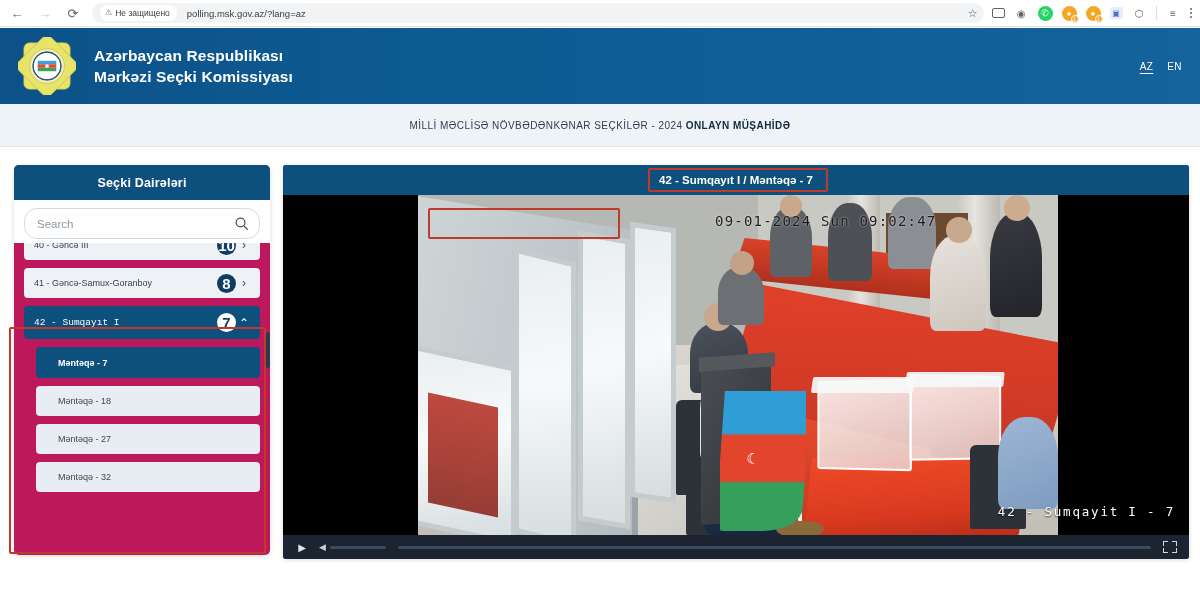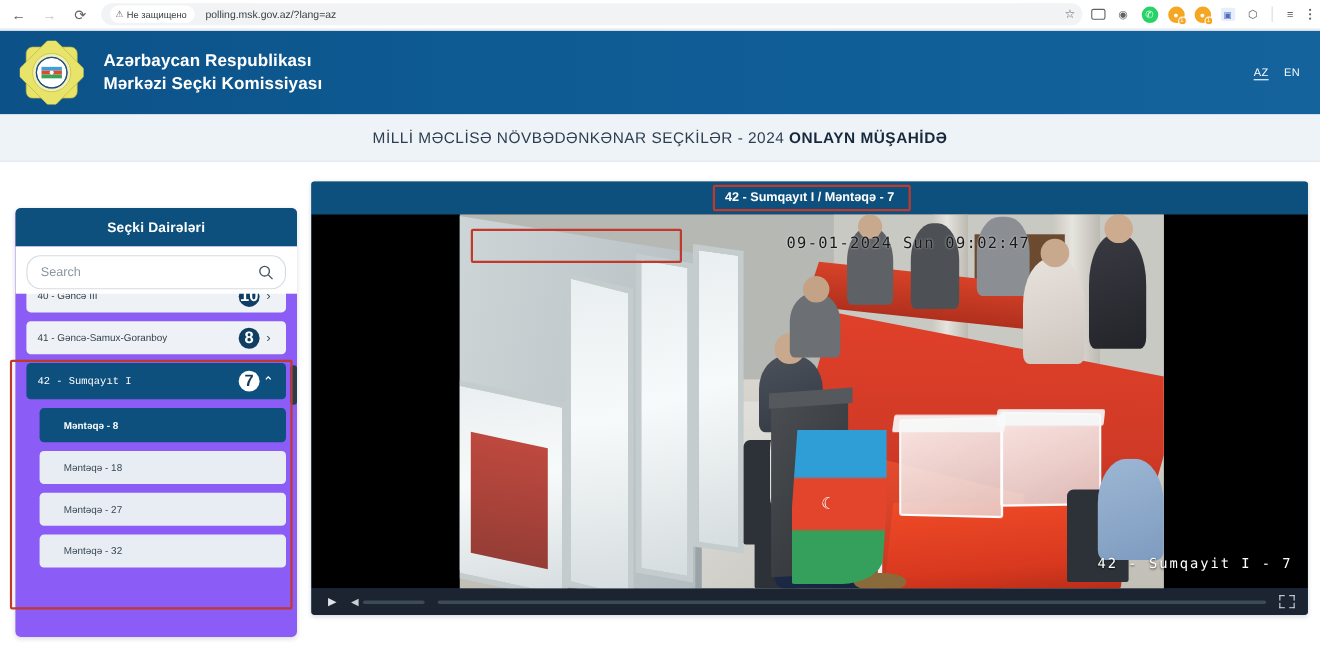--- a/index.html
+++ b/index.html
@@ -100,33 +100,32 @@
 
   
   .subbanner {
     position: absolute; left: 0; top: 104px;
     width: 1200px; height: 43px;
     background: #eef3f8;
     display: flex; align-items: center; justify-content: center;
     border-bottom: 1px solid #e2e8ef;
   }
   .subbanner-text {
-    font-size: 14px; color: #2e3d4f; letter-spacing: 0.45px;
+    font-size: 10px; color: #2e3d4f; letter-spacing: 0.45px;
   }
   .subbanner-text b { color: #17283c; }
 
   
   .sidebar {
     position: absolute; left: 14px; top: 165px;
     width: 256px; height: 390px;
-    background: #8b5cf6;
+    background: #be185d;
     border-radius: 5px;
     box-shadow: 0 1px 5px rgba(0,0,0,0.14);
     overflow: hidden;
-    margin-top: 24px;
   }
   .sidebar-header {
     height: 35px; background: #0d4f7d;
     color: #fff; font-size: 12.5px; font-weight: bold;
     display: flex; align-items: center; justify-content: center;
     letter-spacing: 0.2px;
   }
   .search-wrap { padding: 8px 10px 4px 10px; background: #fff; position: relative; z-index: 4; }
   .search-box {
     height: 31px; border: 1px solid #d3dbe2; border-radius: 13px;
@@ -458,21 +457,21 @@
       <span class="badge">8</span>
       <span class="chev">›</span>
     </div>
 
     <div class="list-item selected">
       <span class="list-label">42 - Sumqayıt I</span>
       <span class="badge">7</span>
       <span class="chev">⌃</span>
     </div>
 
-    <div class="sub-item active">Məntəqə - 8</div>
+    <div class="sub-item active">Məntəqə - 7</div>
     <div class="sub-item">Məntəqə - 18</div>
     <div class="sub-item">Məntəqə - 27</div>
     <div class="sub-item">Məntəqə - 32</div>
   </div>
 
   <div class="search-wrap">
     <div class="search-box">
       <input class="search-input" placeholder="Search" style="">
       <svg class="search-ic" viewBox="0 0 24 24" fill="none" stroke="currentColor" stroke-width="2">
         <circle cx="10.5" cy="10.5" r="7"></circle>

